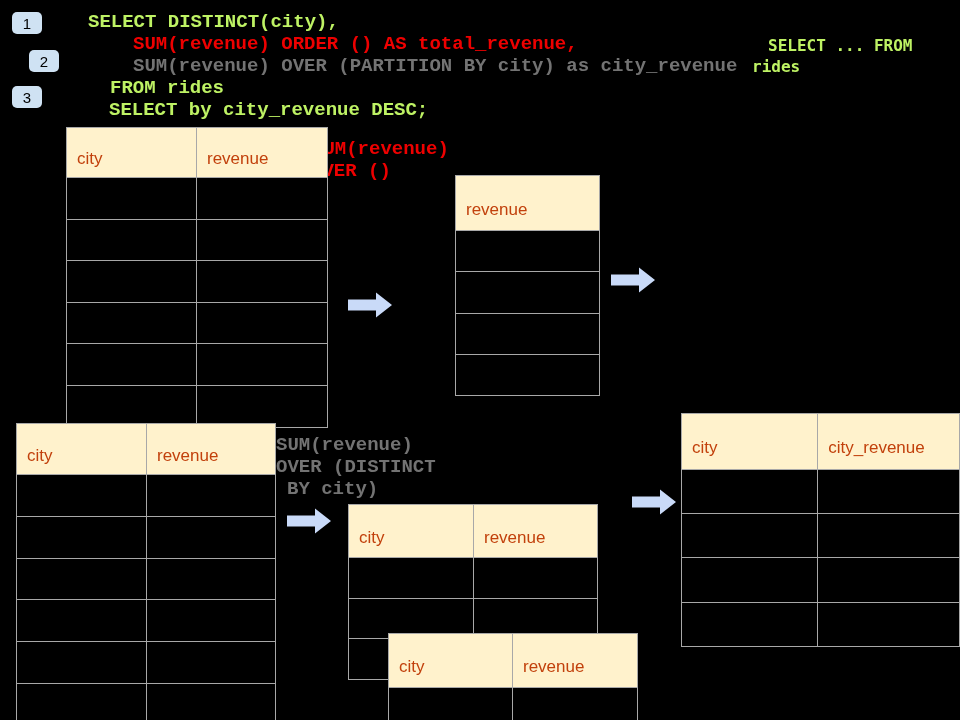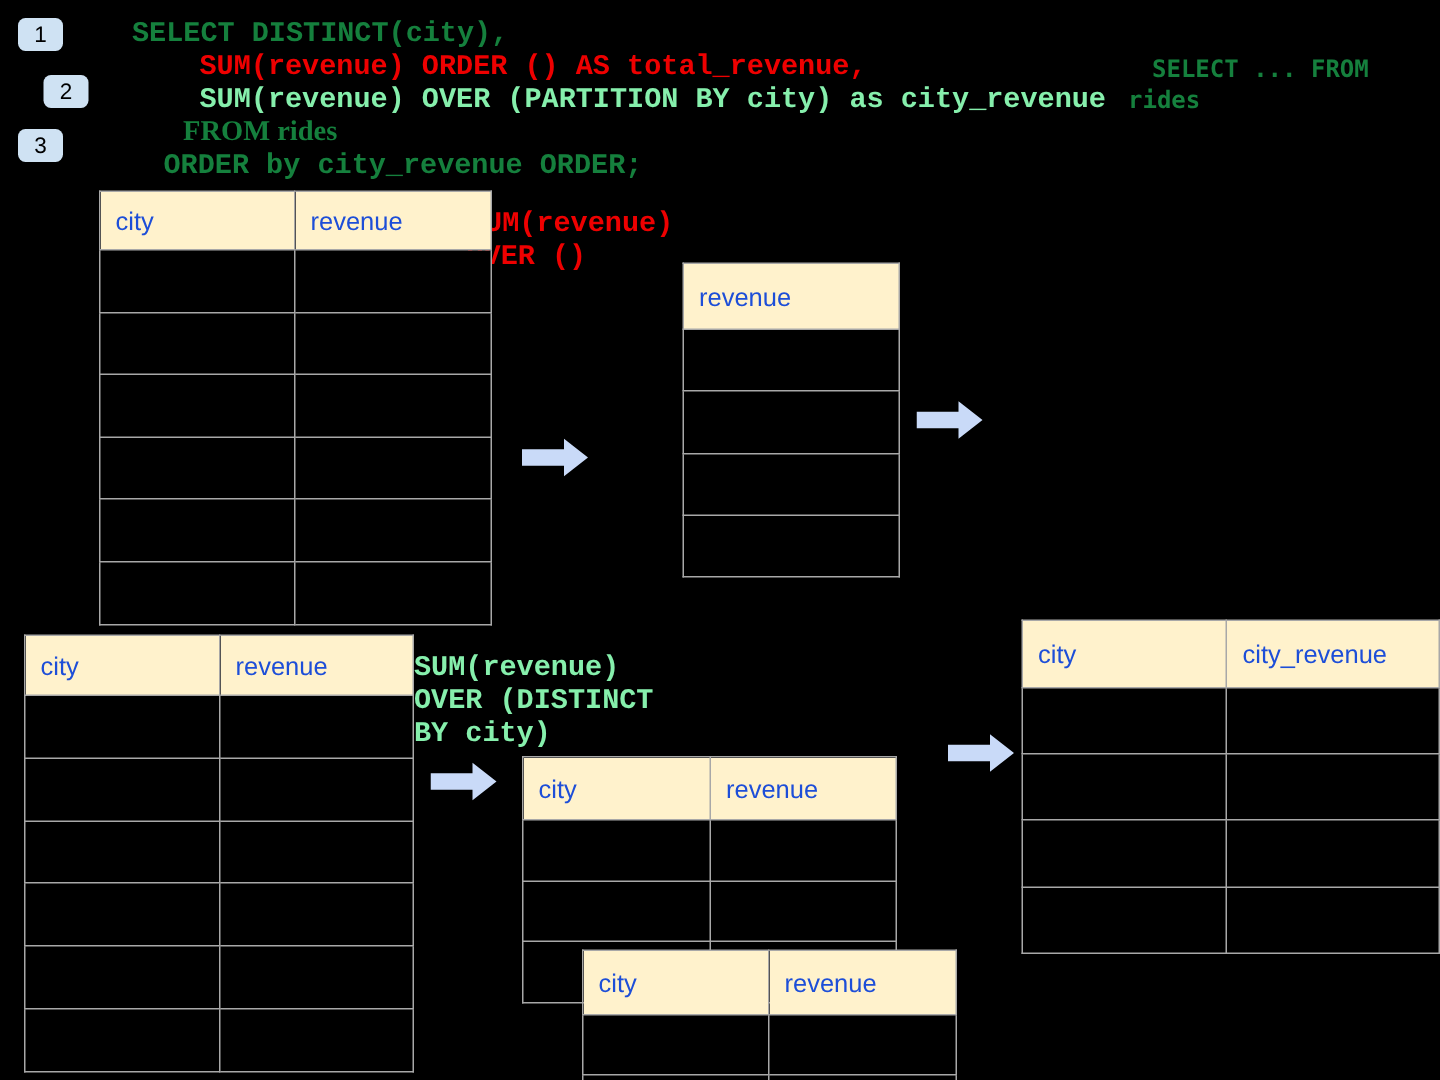--- a/index.html
+++ b/index.html
@@ -14,51 +14,51 @@
     display:flex;align-items:center;justify-content:center;
   }
   #badge-1{left:12px;top:12px;}
   #badge-2{left:29px;top:50px;}
   #badge-3{left:12px;top:86px;}
   
   .sql-line{
     position:absolute;font:bold 19px "Liberation Mono","DejaVu Sans Mono",monospace;
     white-space:pre;letter-spacing:0;
   }
-  .c-purple{color:#15803d;}
+  .c-purple{color:#bef264;}
   .c-red{color:#ee0000;}
-  .c-green{color:#86efac;}
+  .c-green{color:#737373;}
   #sql-l1{left:88px;top:11px;}
   #sql-l2{left:133px;top:33px;}
   #sql-l3{left:133px;top:55px;}
-  #sql-l4{left:122px;top:77px;font-family:Liberation Serif, serif;}
+  #sql-l4{left:110px;top:77px;}
   #sql-l5{left:109px;top:99px;}
   
   .side-line{
     position:absolute;font:bold 16px "DejaVu Sans Mono",monospace;white-space:pre;
   }
   #side-l1{left:768px;top:36px;}
   #side-l2{left:752px;top:57px;}
   
   .note-line{
     position:absolute;font:bold 19px "Liberation Mono","DejaVu Sans Mono",monospace;
     white-space:pre;
   }
   #note-red-1{left:312px;top:138px;}
   #note-red-2{left:311px;top:160px;}
   #note-green-1{left:276px;top:434px;}
   #note-green-2{left:276px;top:456px;}
-  #note-green-3{left:276px;top:478px;}
+  #note-green-3{left:287px;top:478px;}
   
   .tbl{
     position:absolute;border-collapse:collapse;table-layout:fixed;
   }
   .tbl th{
-    background:#fff2cc;color:#1d4ed8;font:17px "Liberation Sans",sans-serif;
-    font-weight:400;text-align:left;padding:2px 0 0 10px;
+    background:#fff2cc;color:#c2410c;font:17px "Liberation Sans",sans-serif;
+    font-weight:400;text-align:left;padding:13px 0 0 10px;
     border:1px solid #a8a8a8;overflow:hidden;
   }
   .tbl td{
     background:#000;border:1px solid #a8a8a8;padding:0;
   }
   #t-rides-top{left:66px;top:127px;}
   #t-rides-top th{height:36px;}  #t-rides-top td{height:40.6px;}
   #t-revenue{left:455px;top:175px;}
   #t-revenue th{height:41px;}    #t-revenue td{height:40.3px;}
   #t-rides-bottom{left:16px;top:423px;}
@@ -80,21 +80,21 @@
 <body>
 
 <div class="badge" id="badge-1">1</div>
 <div class="badge" id="badge-2">2</div>
 <div class="badge" id="badge-3">3</div>
 
 <div class="sql-line c-purple" id="sql-l1">SELECT DISTINCT(city),</div>
 <div class="sql-line c-red" id="sql-l2">SUM(revenue) ORDER () AS total_revenue,</div>
 <div class="sql-line c-green" id="sql-l3">SUM(revenue) OVER (PARTITION BY city) as city_revenue</div>
 <div class="sql-line c-purple" id="sql-l4">FROM rides</div>
-<div class="sql-line c-purple" id="sql-l5">ORDER by city_revenue ORDER;</div>
+<div class="sql-line c-purple" id="sql-l5">SELECT by city_revenue DESC;</div>
 
 <div class="side-line c-purple" id="side-l1">SELECT ... FROM</div>
 <div class="side-line c-purple" id="side-l2">rides</div>
 
 <div class="note-line c-red" id="note-red-1">SUM(revenue)</div>
 <div class="note-line c-red" id="note-red-2">OVER ()</div>
 
 <div class="note-line c-green" id="note-green-1">SUM(revenue)</div>
 <div class="note-line c-green" id="note-green-2">OVER (DISTINCT</div>
 <div class="note-line c-green" id="note-green-3">BY city)</div>

